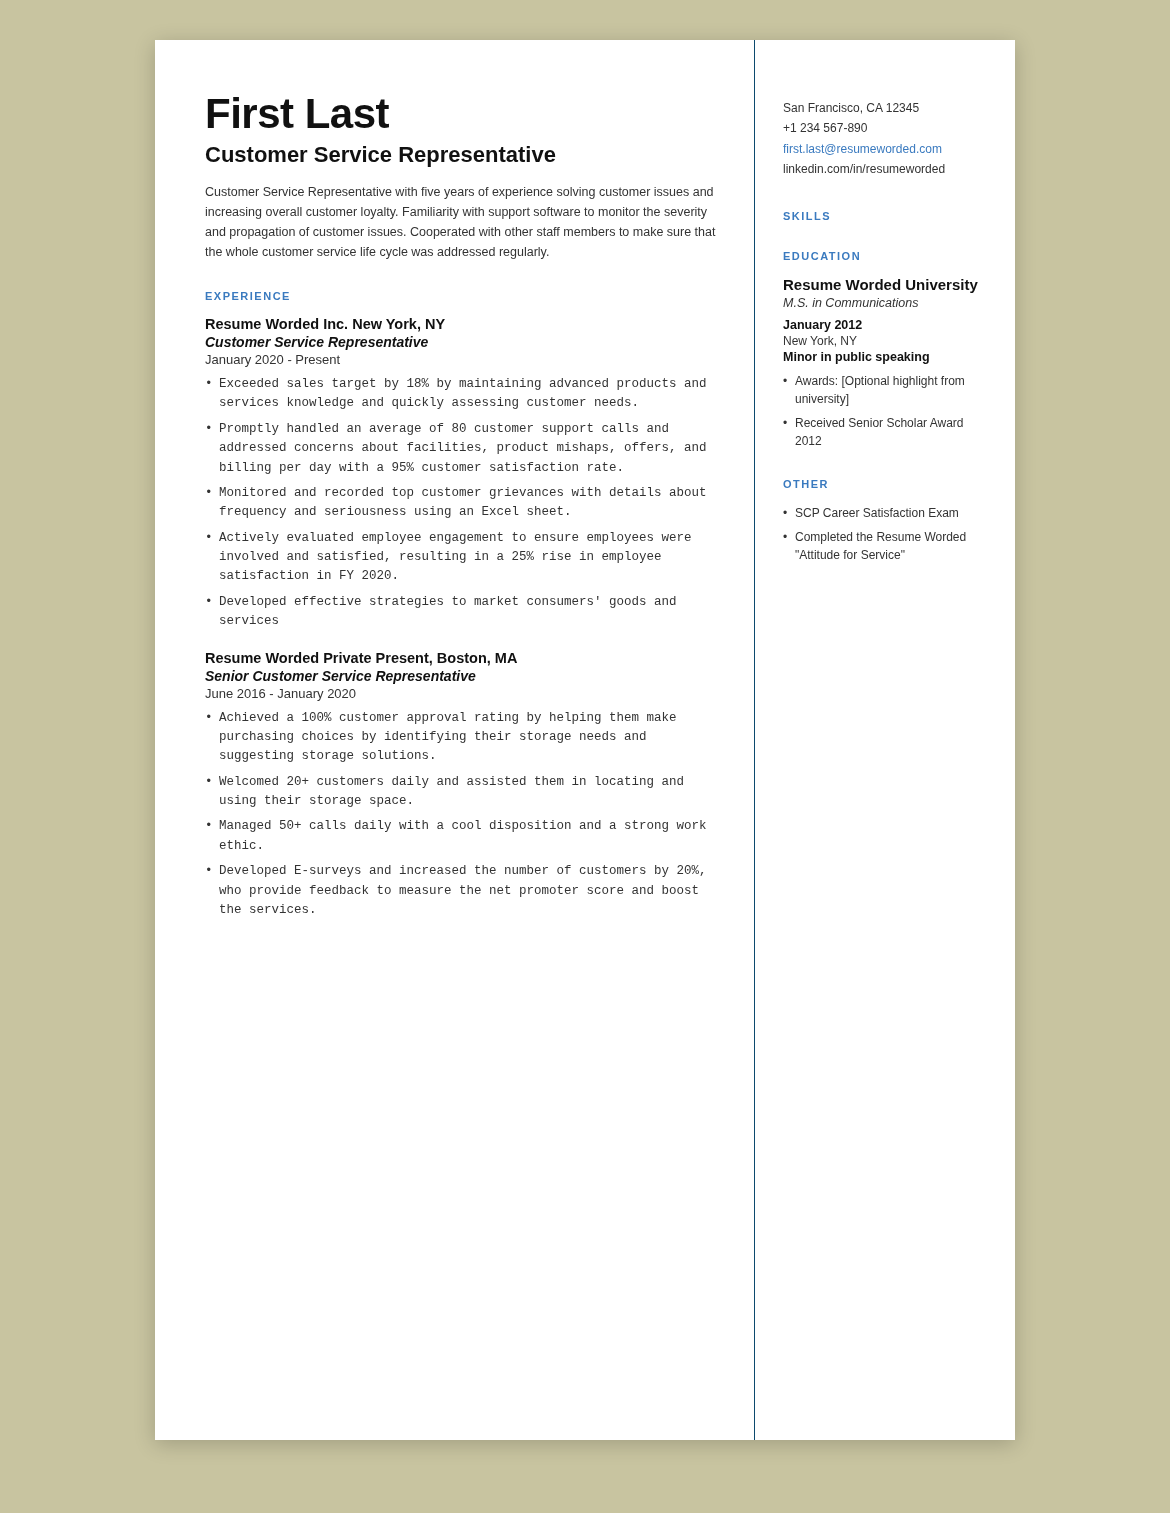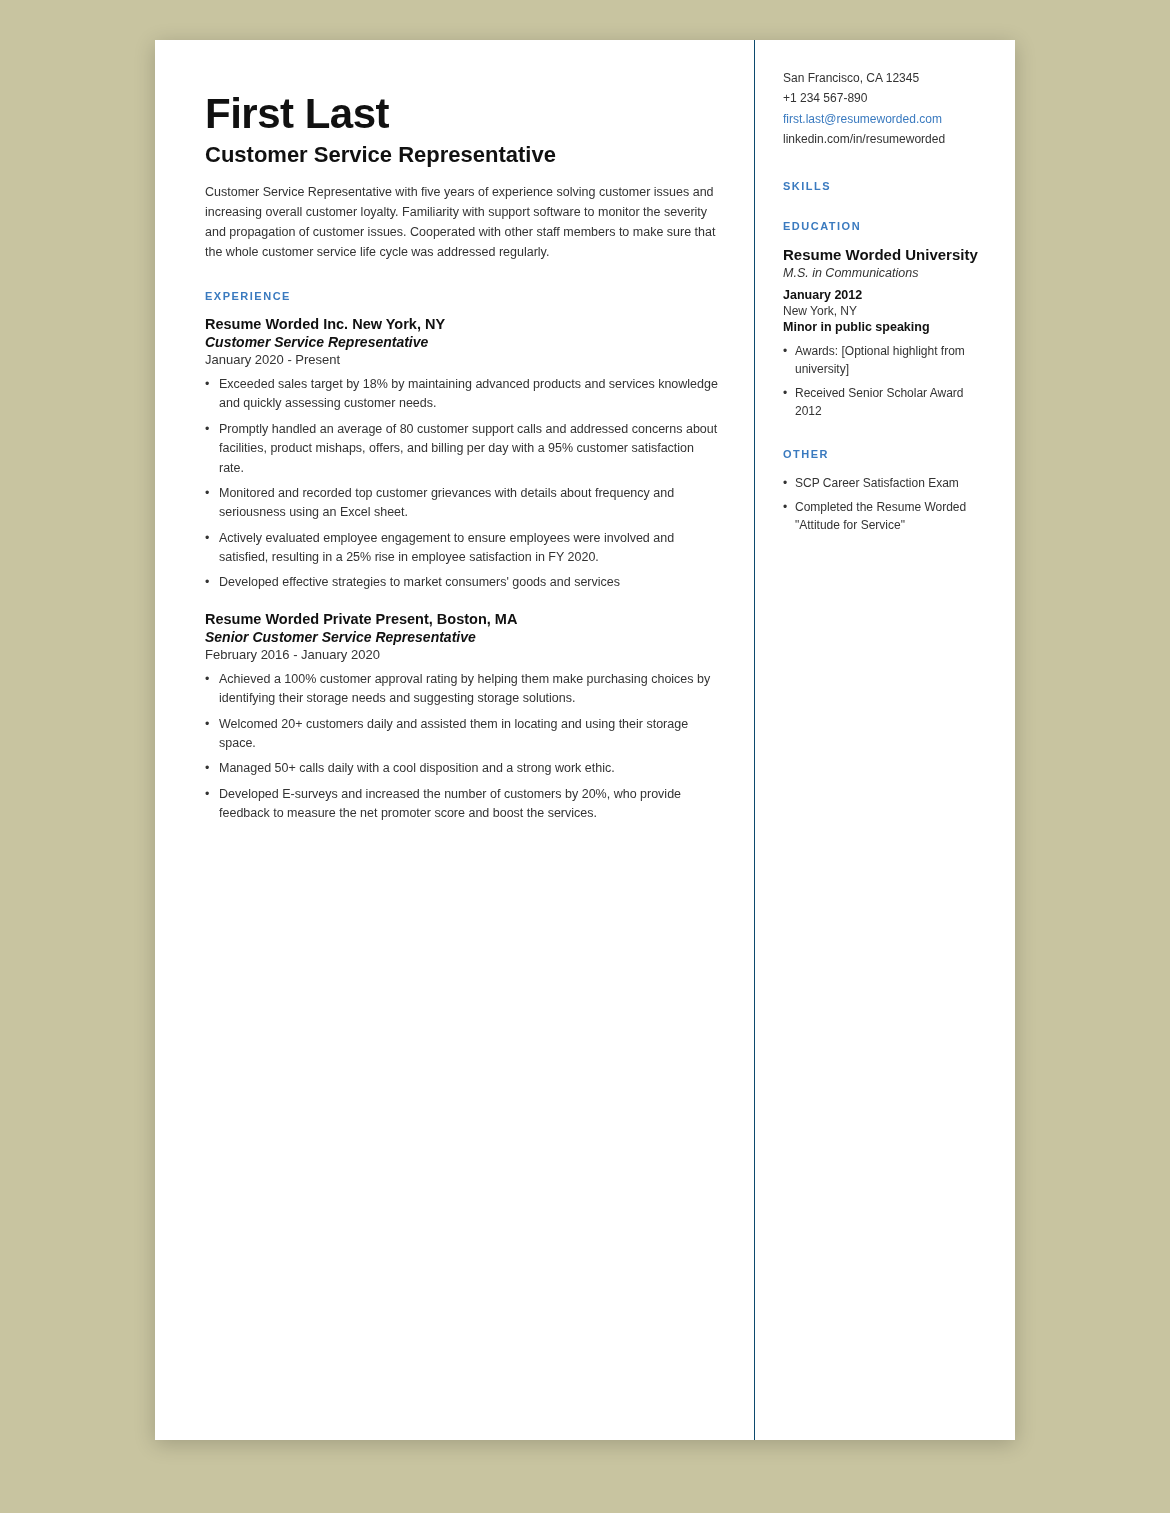--- a/index.html
+++ b/index.html
@@ -22,21 +22,21 @@
     }
     
     .left-col {
       flex: 1;
       padding: 50px 36px 50px 50px;
       border-right: 1px solid #0c4a6e;
     }
     
     .right-col {
       width: 260px;
-      padding: 28px 28px 50px 28px;
+      padding: 58px 28px 50px 28px;
     }
     
     .name {
       font-size: 42px;
       font-weight: 900;
       color: #111;
       letter-spacing: -0.5px;
       margin-bottom: 4px;
       font-family: Arial, Helvetica, sans-serif;
     }
@@ -97,21 +97,21 @@
       padding: 0;
       margin: 0 0 18px 0;
     }
     .bullet-list li {
       font-size: 12.5px;
       color: #333;
       line-height: 1.55;
       padding-left: 14px;
       position: relative;
       margin-bottom: 6px;
-      font-family: Liberation Sans, sans-serif;
+      font-family: Liberation Mono, monospace;
     }
     .bullet-list li::before {
       content: '•';
       position: absolute;
       left: 0;
       color: #333;
     }
     
     .contact-info {
       font-size: 12px;
@@ -220,21 +220,21 @@
         <li>Developed effective strategies to market consumers' goods and services</li>
       </ul>
     </div>
 
     <div>
       <div class="company-line">
         <span class="company-name">Resume Worded Private Present,</span>
         <span> Boston, MA</span>
       </div>
       <div class="job-title-italic">Senior Customer Service Representative</div>
-      <div class="date-range">February 2016 - January 2020</div>
+      <div class="date-range">June 2016 - January 2020</div>
       <ul class="bullet-list">
         <li>Achieved a 100% customer approval rating by helping them make purchasing choices by identifying their storage needs and suggesting storage solutions.</li>
         <li>Welcomed 20+ customers daily and assisted them in locating and using their storage space.</li>
         <li>Managed 50+ calls daily with a cool disposition and a strong work ethic.</li>
         <li>Developed E-surveys and increased the number of customers by 20%, who provide feedback to measure the net promoter score and boost the services.</li>
       </ul>
     </div>
   </div>
 
   <div class="right-col">

